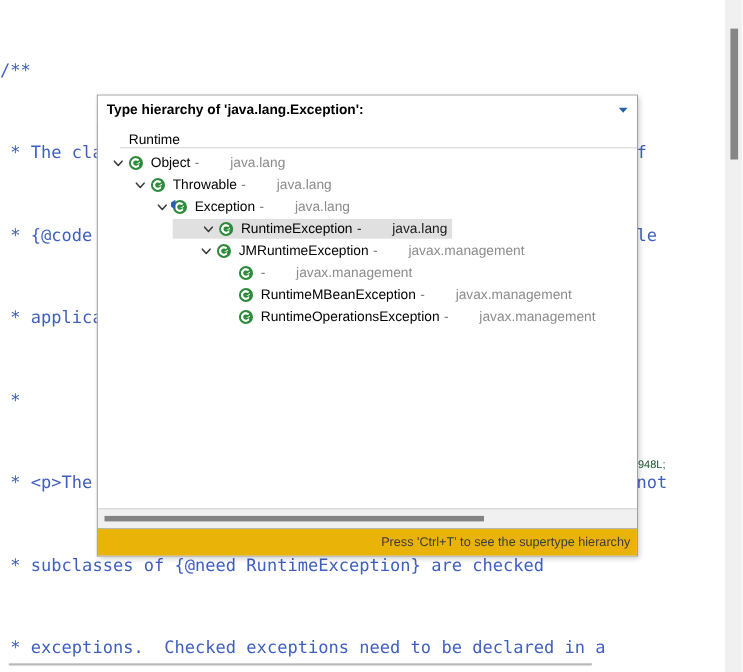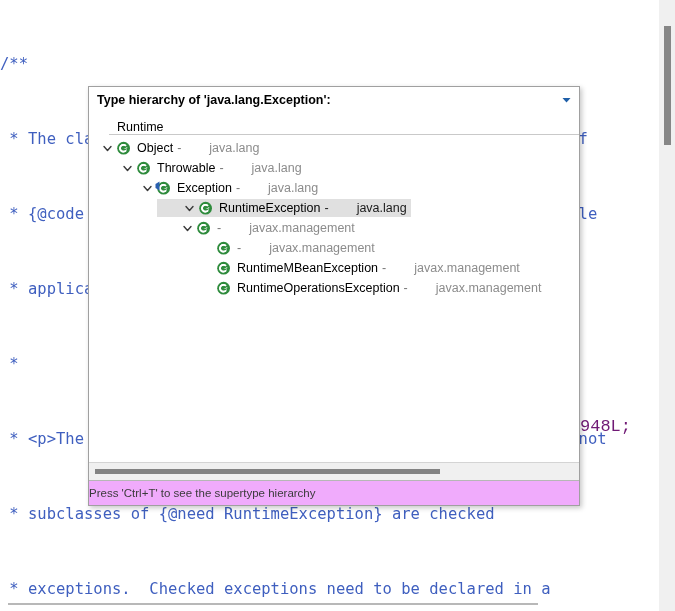--- a/index.html
+++ b/index.html
@@ -167,24 +167,25 @@
   }
   .popup-hscroll-thumb {
     position: absolute;
     left: 6px; top: 6px;
     width: 345px; height: 5px;
     background: #838383;
   }
   .popup-footer {
     flex: 0 0 auto;
     height: 24px;
-    background: #f0abfc;
+    background: #eab308;
     border-top: 1px solid #b6b6b6;
     display: flex;
     align-items: center;
+    justify-content: flex-end;
     padding-right: 6px;
   }
   .popup-footer-text {
     font-size: 11.5px;
     color: #3b3b3b;
     white-space: nowrap;
   }
 </style>
 </head>
 <body>
@@ -215,21 +216,21 @@
     
     
     
     
     
     
     
     
   </div>
 
-  <div style="position:absolute;left:580px;top:417px;font-family:Liberation Mono, monospace;font-size:17px;color:#701a75;">948L;</div>
+  <div style="position:absolute;left:580px;top:417px;font-family:Liberation Sans, sans-serif;font-size:10px;color:#14532d;">948L;</div>
 
   <div id="h-rule"></div>
   <div id="v-scroll-track">
     <div id="v-scroll-thumb"></div>
   </div>
 </div>
 
 <div id="popup">
 
   <div class="popup-title-bar">
@@ -345,20 +346,21 @@
           </div>
           <div class="type-icon">
             <svg width="16" height="16" viewBox="0 0 16 16">
               <circle cx="8.6" cy="8.2" r="6.4" fill="#2e8b3c"></circle>
               <path d="M11.6 5.4 A4.2 4.2 0 1 0 11.6 11.0 L11.6 8.2 L8.9 8.2 L8.9 6.6 Z" fill="#ffffff" transform="translate(-0.2,0)"></path>
               <circle cx="8.6" cy="8.2" r="2.6" fill="#2e8b3c"></circle>
               <path d="M11.0 5.9 A3.4 3.4 0 1 0 11.0 10.5" fill="none" stroke="#ffffff" stroke-width="1.7"></path>
               <path d="M8.4 8.2 L12.2 8.2 L12.2 6.9 L10.2 8.2 L12.2 9.5 Z" fill="#ffffff"></path>
             </svg>
           </div>
+          <span class="node-name">JMRuntimeException</span>
           <span class="node-sep">-</span>
           <span class="node-pkg">javax.management</span>
         </div>
       </div>
       <div class="tree-row">
         <div style="width: 108px; flex: 0 0 auto;"></div>
         <div class="row-inner">
           <div class="twisty"></div>
           <div class="type-icon">
             <svg width="16" height="16" viewBox="0 0 16 16">

